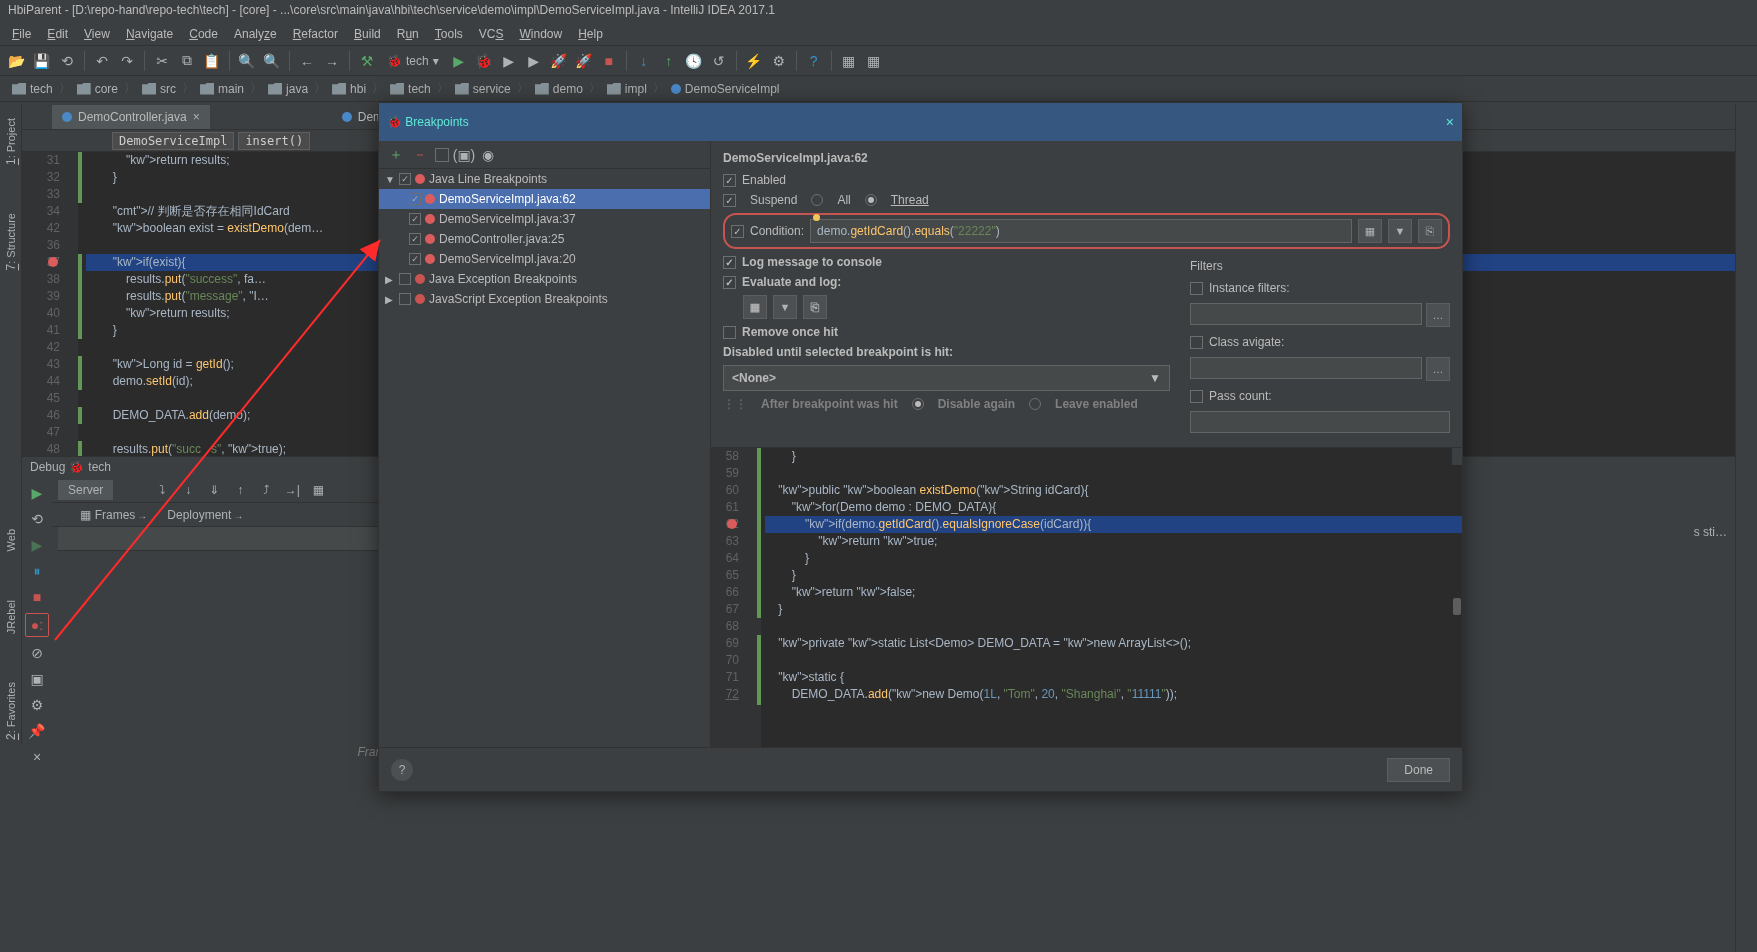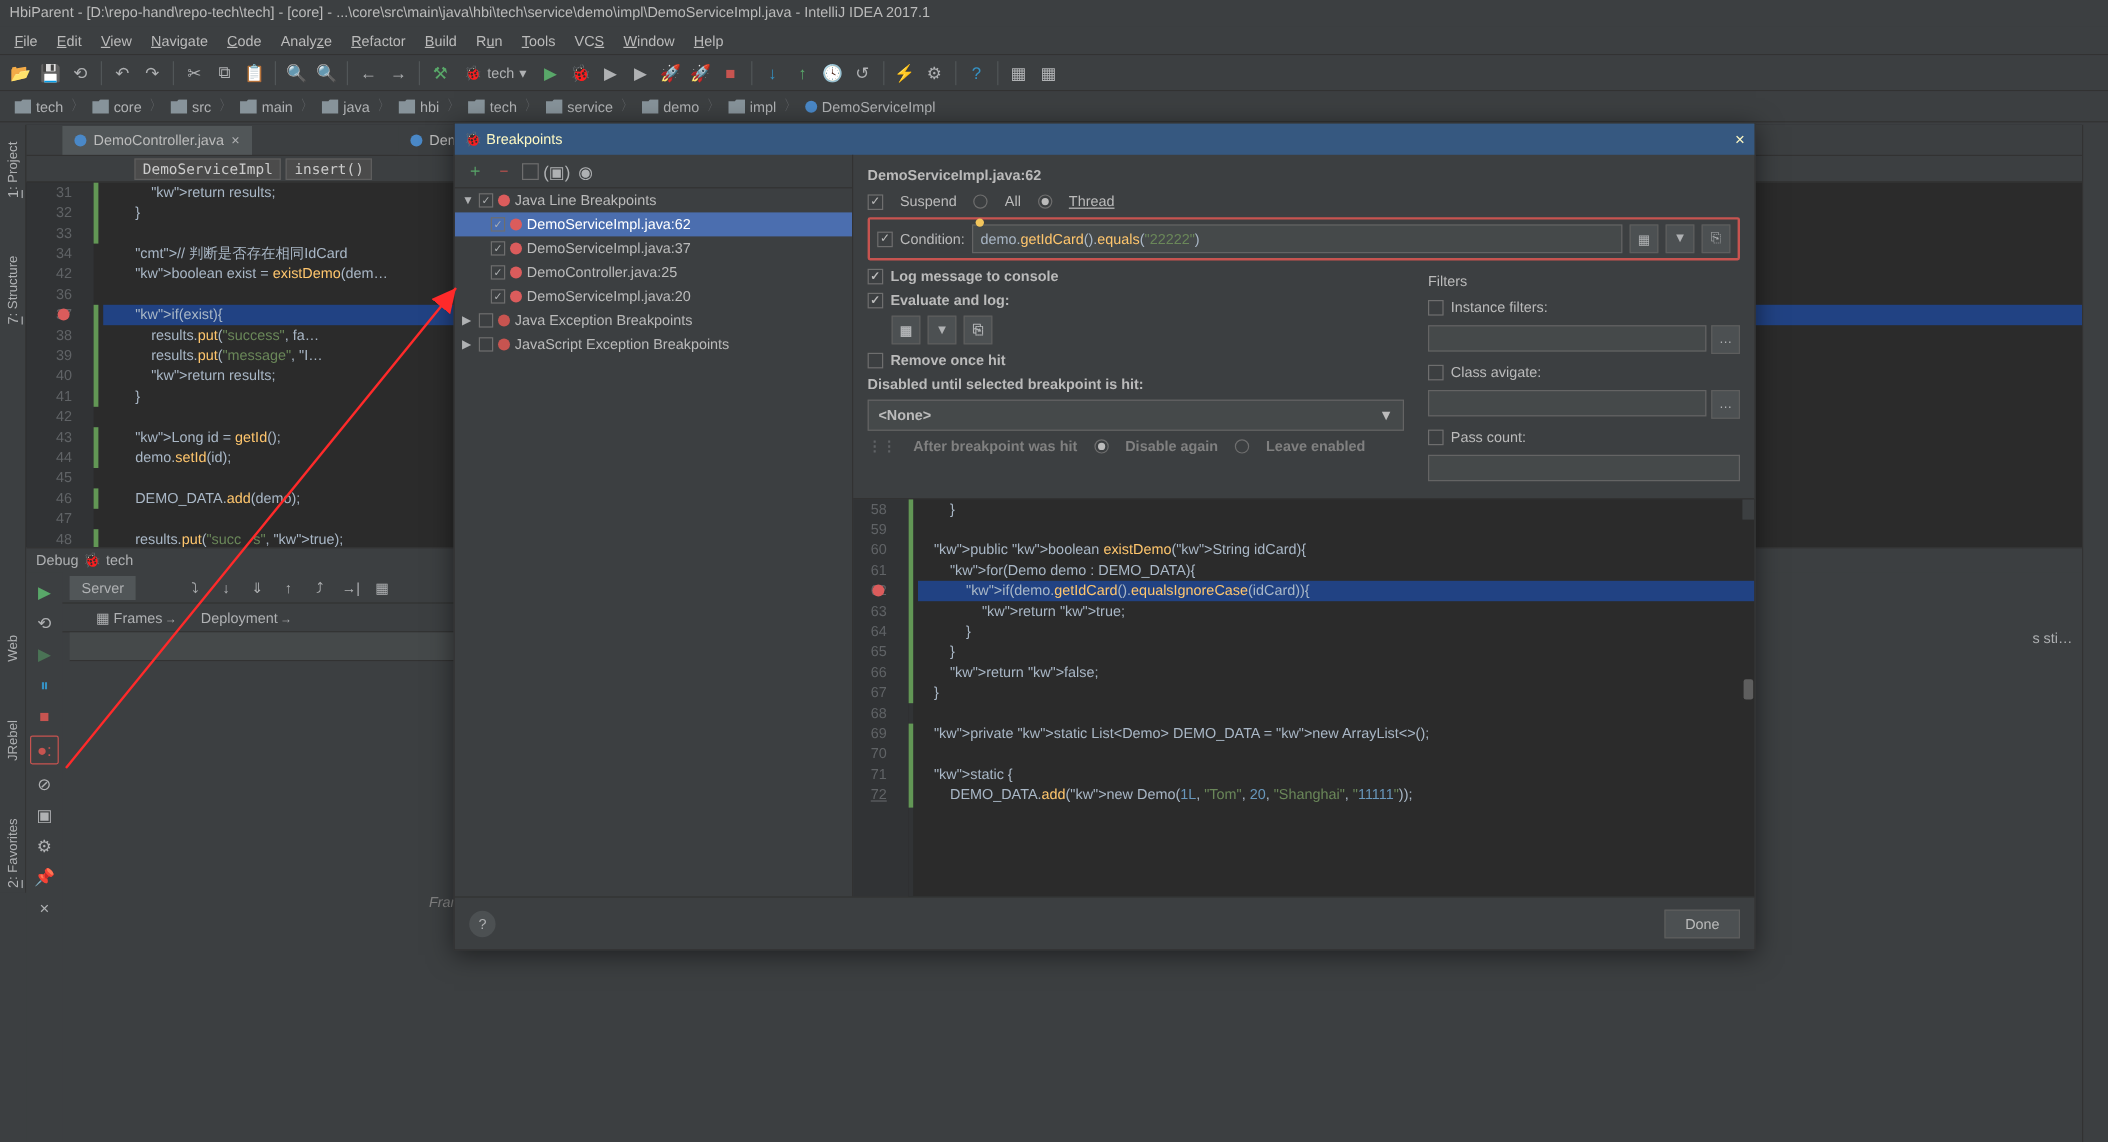--- a/index.html
+++ b/index.html
@@ -47,42 +47,42 @@
 .dbg-tab { padding:3px 10px; color:#afb1b3; }
 .dbg-tab.active { background:#515658; }
 .dbg-tb2 { height:26px; display:flex; align-items:center; gap:4px; padding:0 6px; border-bottom:1px solid #323232; }
 .dbg-step { width:22px; height:22px; color:#afb1b3; display:flex; align-items:center; justify-content:center; }
 .frames-row { height:24px; display:flex; align-items:center; gap:4px; padding:0 6px; border-bottom:1px solid #323232; }
 .frames-tab { padding:2px 8px; color:#afb1b3; }
 .frames-tab.pin::after { content:"→"; font-size:10px; margin-left:2px; color:#afb1b3; }
 .frames-content { flex:1; display:flex; align-items:center; justify-content:center; color:#808080; font-style:italic; }
 
 .bp-dialog { position:absolute; left:378px; top:102px; width:1085px; height:690px; background:#3c3f41; border:1px solid #323232; box-shadow:0 4px 20px rgba(0,0,0,.5); display:flex; flex-direction:column; }
-.bp-dlg-title { height:26px; background:#365880; color:#fef9c3; display:flex; align-items:center; padding:0 8px; justify-content:space-between; font-size:12px; }
+.bp-dlg-title { height:38px; background:#365880; color:#5eead4; display:flex; align-items:center; padding:0 8px; justify-content:space-between; font-size:12px; }
 .bp-dlg-title .x { font-size:14px; }
 .bp-dlg-body { flex:1; display:flex; min-height:0; }
 .bp-tree-panel { width:332px; border-right:1px solid #323232; display:flex; flex-direction:column; }
 .bp-tree-tb { height:28px; display:flex; align-items:center; gap:6px; padding:0 8px; border-bottom:1px solid #323232; }
 .bp-tree-btn { width:18px; height:18px; display:flex; align-items:center; justify-content:center; font-size:14px; }
 .bp-tree-btn.add{color:#59a869;} .bp-tree-btn.rem{color:#c75450;} .bp-tree-btn.gray{color:#afb1b3;}
 .bp-tree { flex:1; overflow:auto; font-size:12px; }
 .tree-row { display:flex; align-items:center; gap:4px; height:20px; padding:0 6px; }
 .tree-row.sel { background:#4b6eaf; color:#fff; }
 .tree-arrow { width:10px; color:#afb1b3; font-size:10px; }
 .tree-check { width:12px; height:12px; border:1px solid #6e6e6e; display:flex;align-items:center;justify-content:center;font-size:9px;color:#afb1b3; }
 .tree-check.on::after{content:"✓";}
 .bp-dot { width:10px;height:10px;border-radius:50%;background:#db5c5c;flex-shrink:0; }
 .bp-details { flex:1; display:flex; flex-direction:column; padding:10px 12px 0 12px; gap:6px; min-width:0; }
 .bp-heading { font-weight:bold; color:#bbbbbb; margin-bottom:2px; }
 .chk-row { display:flex; align-items:center; gap:6px; }
 .chk { width:13px;height:13px;border:1px solid #6e6e6e;display:flex;align-items:center;justify-content:center;font-size:10px;color:#bbbbbb; }
 .chk.on::after{content:"✓";}
 .radio { width:12px;height:12px;border:1px solid #6e6e6e;border-radius:50%;display:inline-block;position:relative; }
 .radio.on::after{content:"";position:absolute;inset:2px;border-radius:50%;background:#bbbbbb;}
-.cond-row { display:flex; align-items:center; gap:6px; border:2px solid #c75450; padding:4px 6px; border-radius:2px; }
+.cond-row { display:flex; align-items:center; gap:6px; border:2px solid #c75450; padding:4px 6px; border-radius:13px; }
 .cond-input { flex:1; display:flex; align-items:center; background:#45494a; border:1px solid #646464; height:24px; padding:0 6px; font-family:Consolas,monospace; font-size:12px; color:#a9b7c6; position:relative; }
 .cond-lamp { width:7px;height:7px;border-radius:50%;background:#f2c55c;position:absolute;left:2px;top:-6px; }
 .input-gen { flex:1; background:#45494a; border:1px solid #646464; height:24px; padding:0 6px; font-family:Consolas,monospace; font-size:12px; color:#a9b7c6; display:flex; align-items:center; }
 .small-btn { width:24px;height:24px;border:1px solid #5e5e5e;background:#4c5052;display:flex;align-items:center;justify-content:center;color:#afb1b3;font-size:11px; }
 .bp-two-col { display:flex; gap:20px; }
 .bp-left-col { flex:1; min-width:0; display:flex; flex-direction:column; gap:6px;font-weight:bold;}
 .bp-right-col { width:260px; display:flex; flex-direction:column; gap:8px; padding-top:4px; }
 .filter-box { display:flex; gap:4px; }
 .filter-box .fld { flex:1; background:#45494a; border:1px solid #646464; height:22px; }
 .sel-wide { display:flex; border:1px solid #646464; background:#45494a; height:26px; align-items:center; padding:0 8px; justify-content:space-between; }
@@ -377,20 +377,24 @@
             <span class="tree-arrow">▶</span>
             <span class="tree-check"></span>
             <span class="bp-dot" style="background:#c75450"></span>
             <span>JavaScript Exception Breakpoints</span>
           </div>
       </div>
     </div>
 
     <div class="bp-details">
       <div class="bp-heading">DemoServiceImpl.java:62</div>
+      <div class="chk-row">
+          <span class="chk on"></span>
+          <span>Enabled</span>
+        </div>
       <div class="chk-row" style="gap:14px">
         <span class="chk on"></span>
           <span>Suspend</span>
         <span class="radio"></span>
           <span>All</span>
         <span class="radio on"></span>
           <span style="text-decoration:underline">Thread</span>
       </div>
       <div class="cond-row">
         <span class="chk on"></span>

